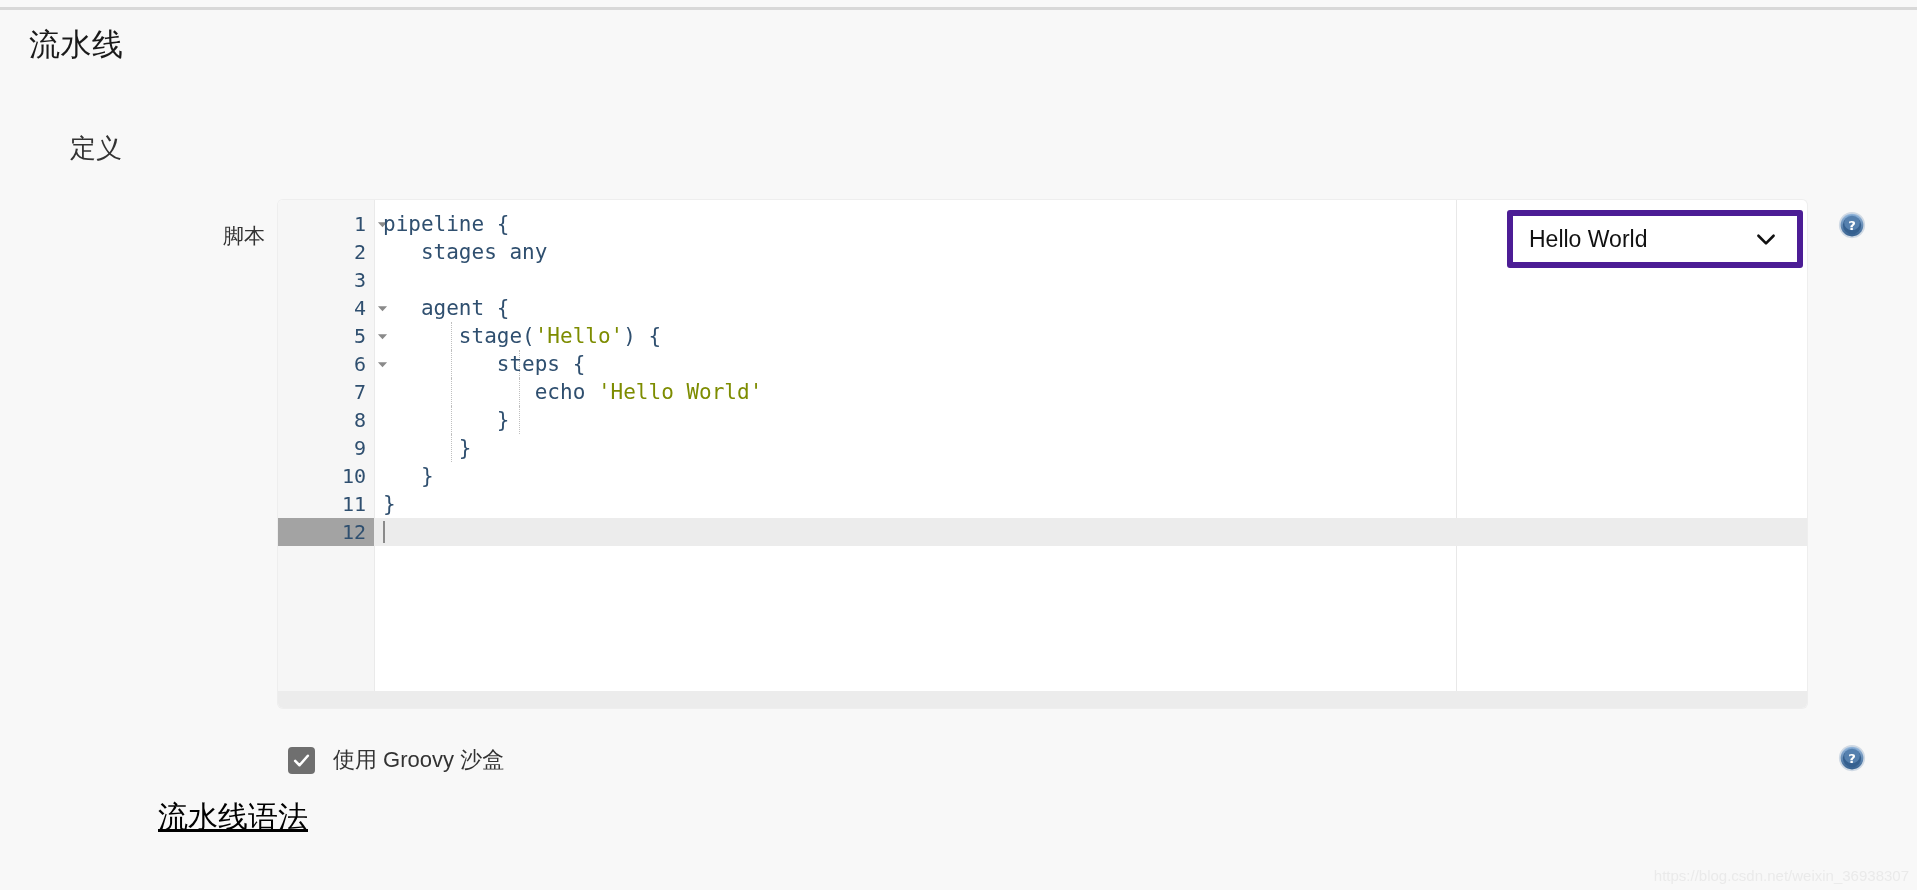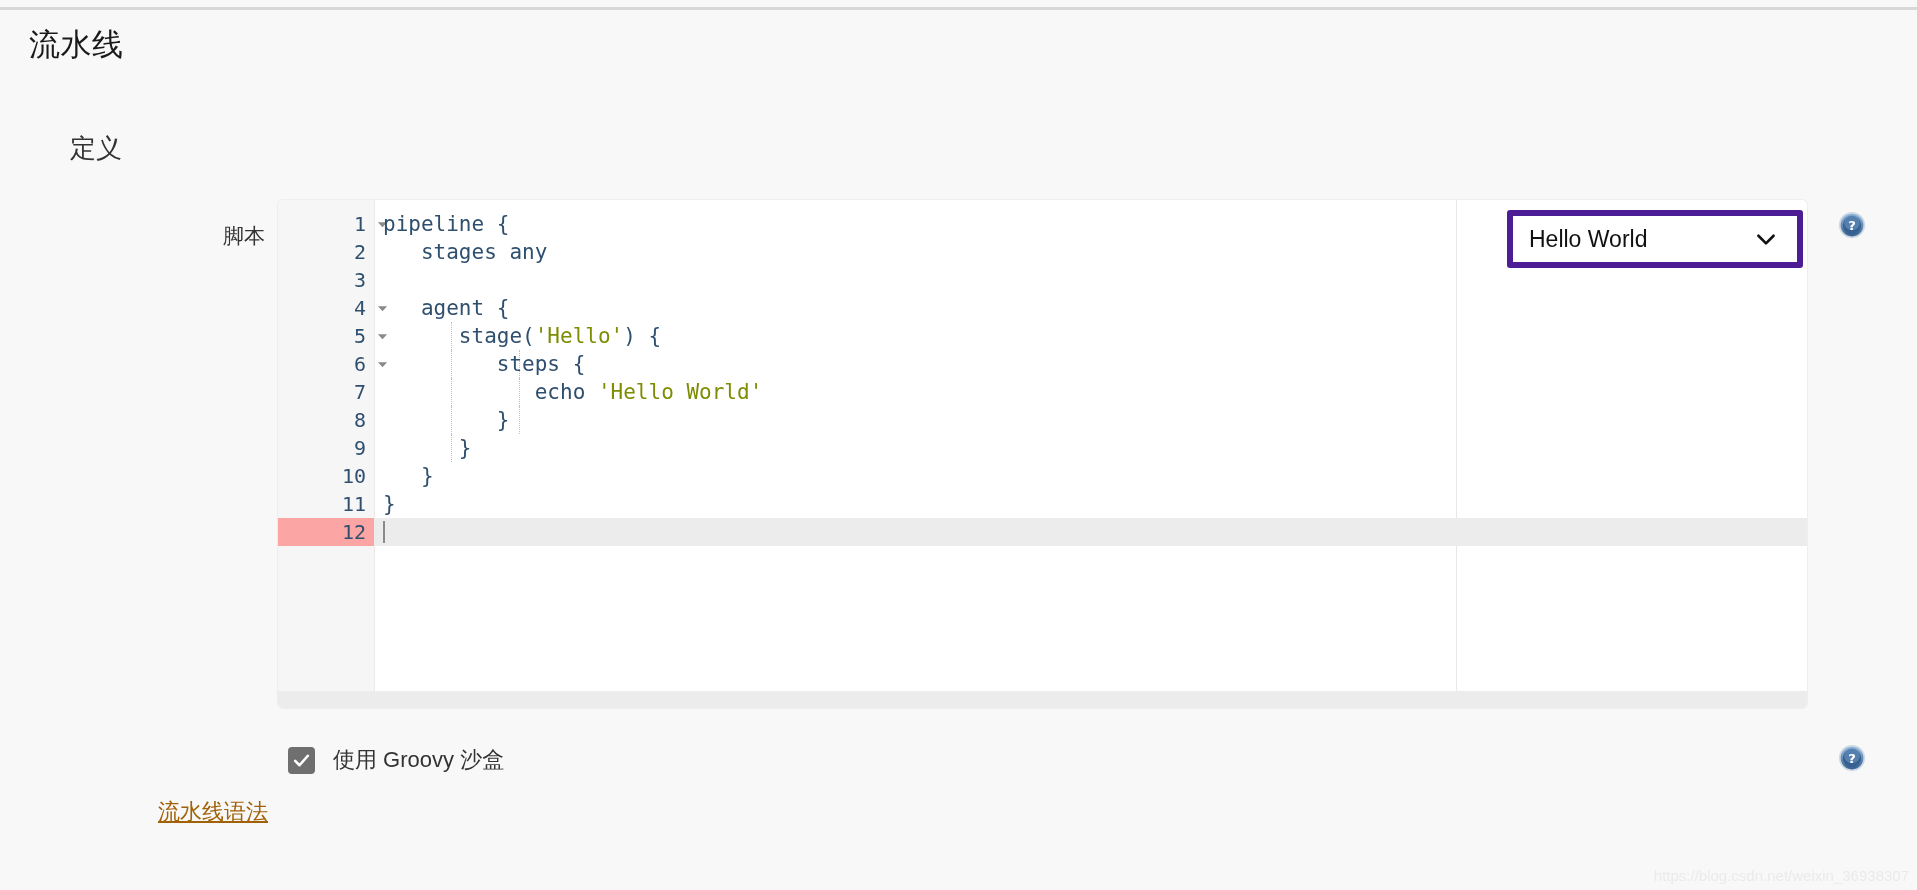--- a/index.html
+++ b/index.html
@@ -100,21 +100,21 @@
     font-family: "DejaVu Sans Mono", "Liberation Mono", monospace;
     font-size: 21px;
     line-height: 28px;
   }
   .row {
     position: relative;
     height: 28px;
     display: flex; align-items: center;
     white-space: pre;
   }
-  .row.active .ln-cell { background: #fca5a5; }
+  .row.active .ln-cell { background: #a3a3a3; }
   .row.active .code-cell { background: #ececec; }
 
   .ln-cell {
     width: 96px; height: 28px;
     flex: 0 0 96px;
     display: flex; align-items: center;
     justify-content: flex-end;
     padding-right: 8px;
     color: #2f4f6f;
     background: #f6f6f6;
@@ -166,22 +166,22 @@
   .checkbox svg { width: 19px; height: 19px; display: block; }
   .cb-label {
     margin-left: 18px;
     font-size: 22px; color: #333;
     white-space: nowrap;
   }
 
   
   .syntax-link {
     position: absolute; left: 158px; top: 797px;
-    font-size: 22px;
-    color: #a16207;
+    font-size: 30px;
+    color: #000000;
     text-decoration: underline;
     cursor: pointer;
     white-space: nowrap;
     font-family: Liberation Mono, monospace;
   }
 
   
   .help {
     position: absolute;
     width: 28px; height: 28px;

